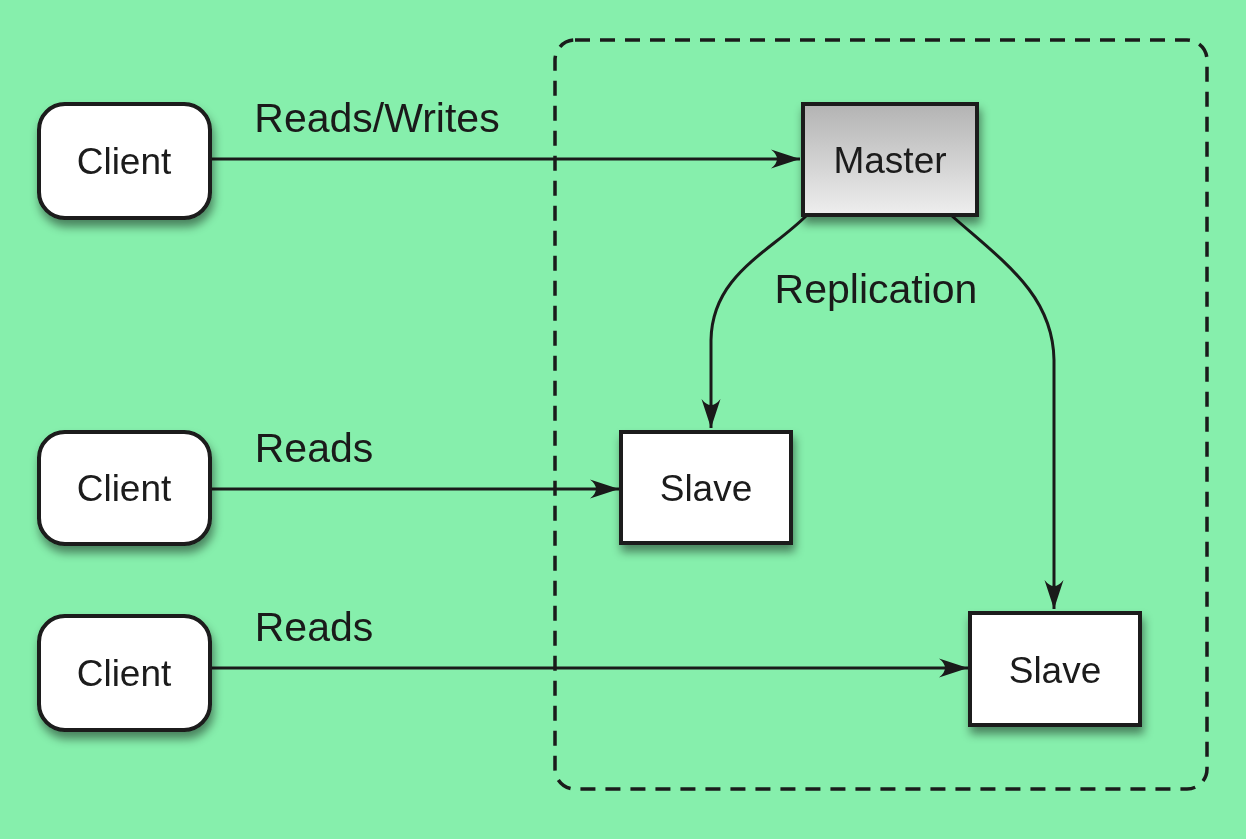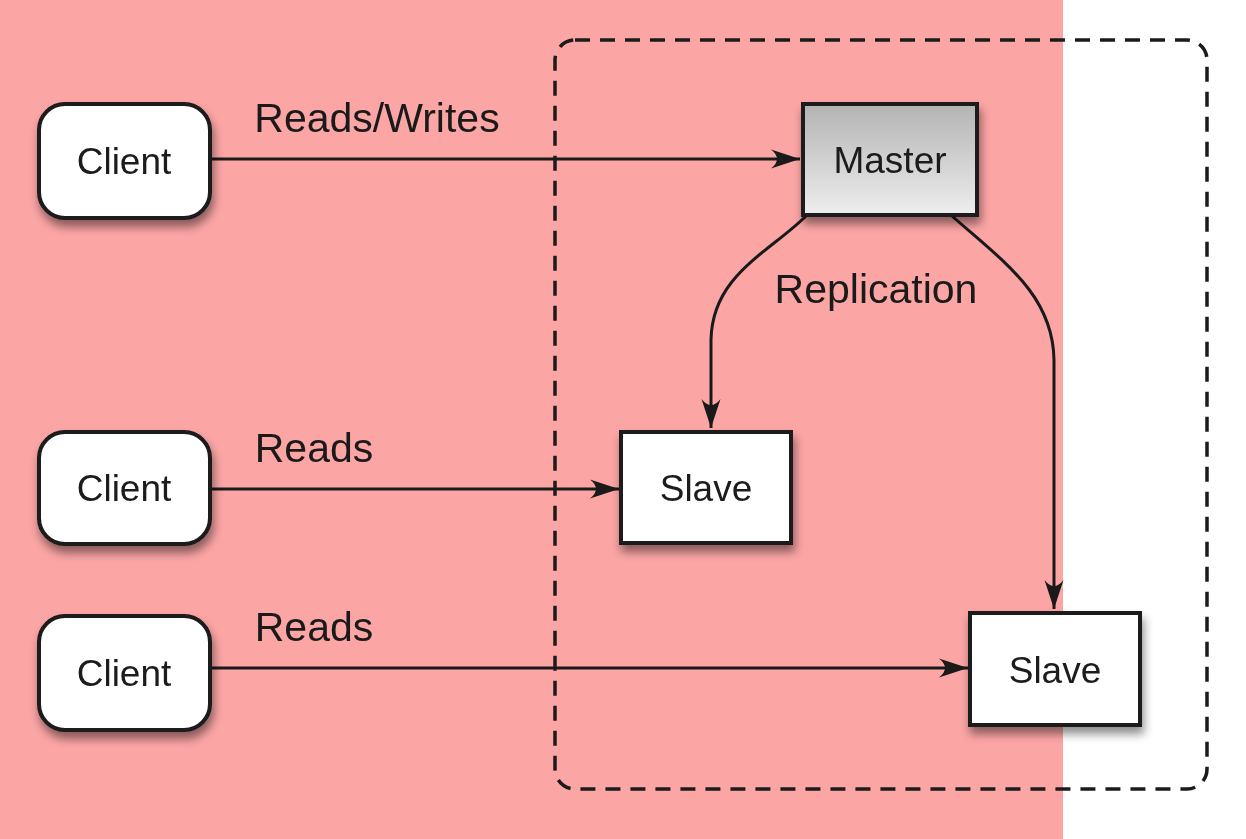--- a/index.html
+++ b/index.html
@@ -6,23 +6,23 @@
     margin: 0;
     padding: 0;
     background: #ffffff;
     width: 1246px;
     height: 839px;
     overflow: hidden;
     font-family: "Liberation Sans", sans-serif;
   }
   .stage {
     position: relative;
-    width: 1063px;
+    width: 1246px;
     height: 839px;
-    background: #fca5a5;
+    background: #86efac;
   }
   svg { display: block; }
   .node-label {
     font-family: "Liberation Sans", sans-serif;
     font-size: 37px;
     fill: #1a1a1a;
   }
   .edge-label {
     font-family: "Liberation Sans", sans-serif;
     font-size: 41px;

